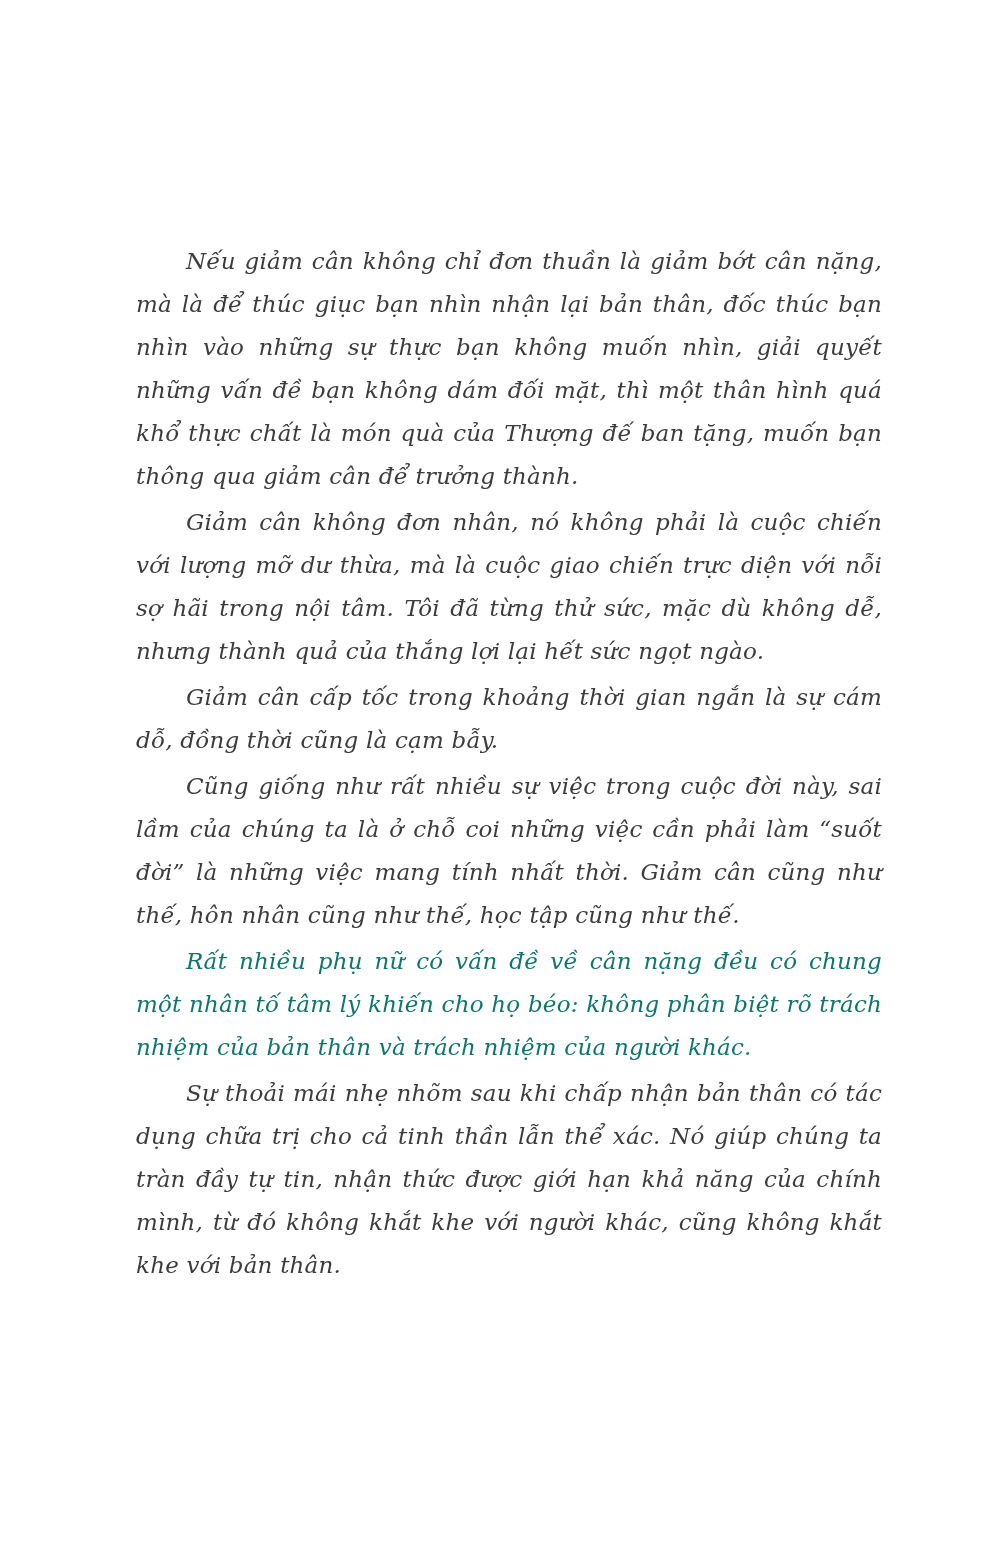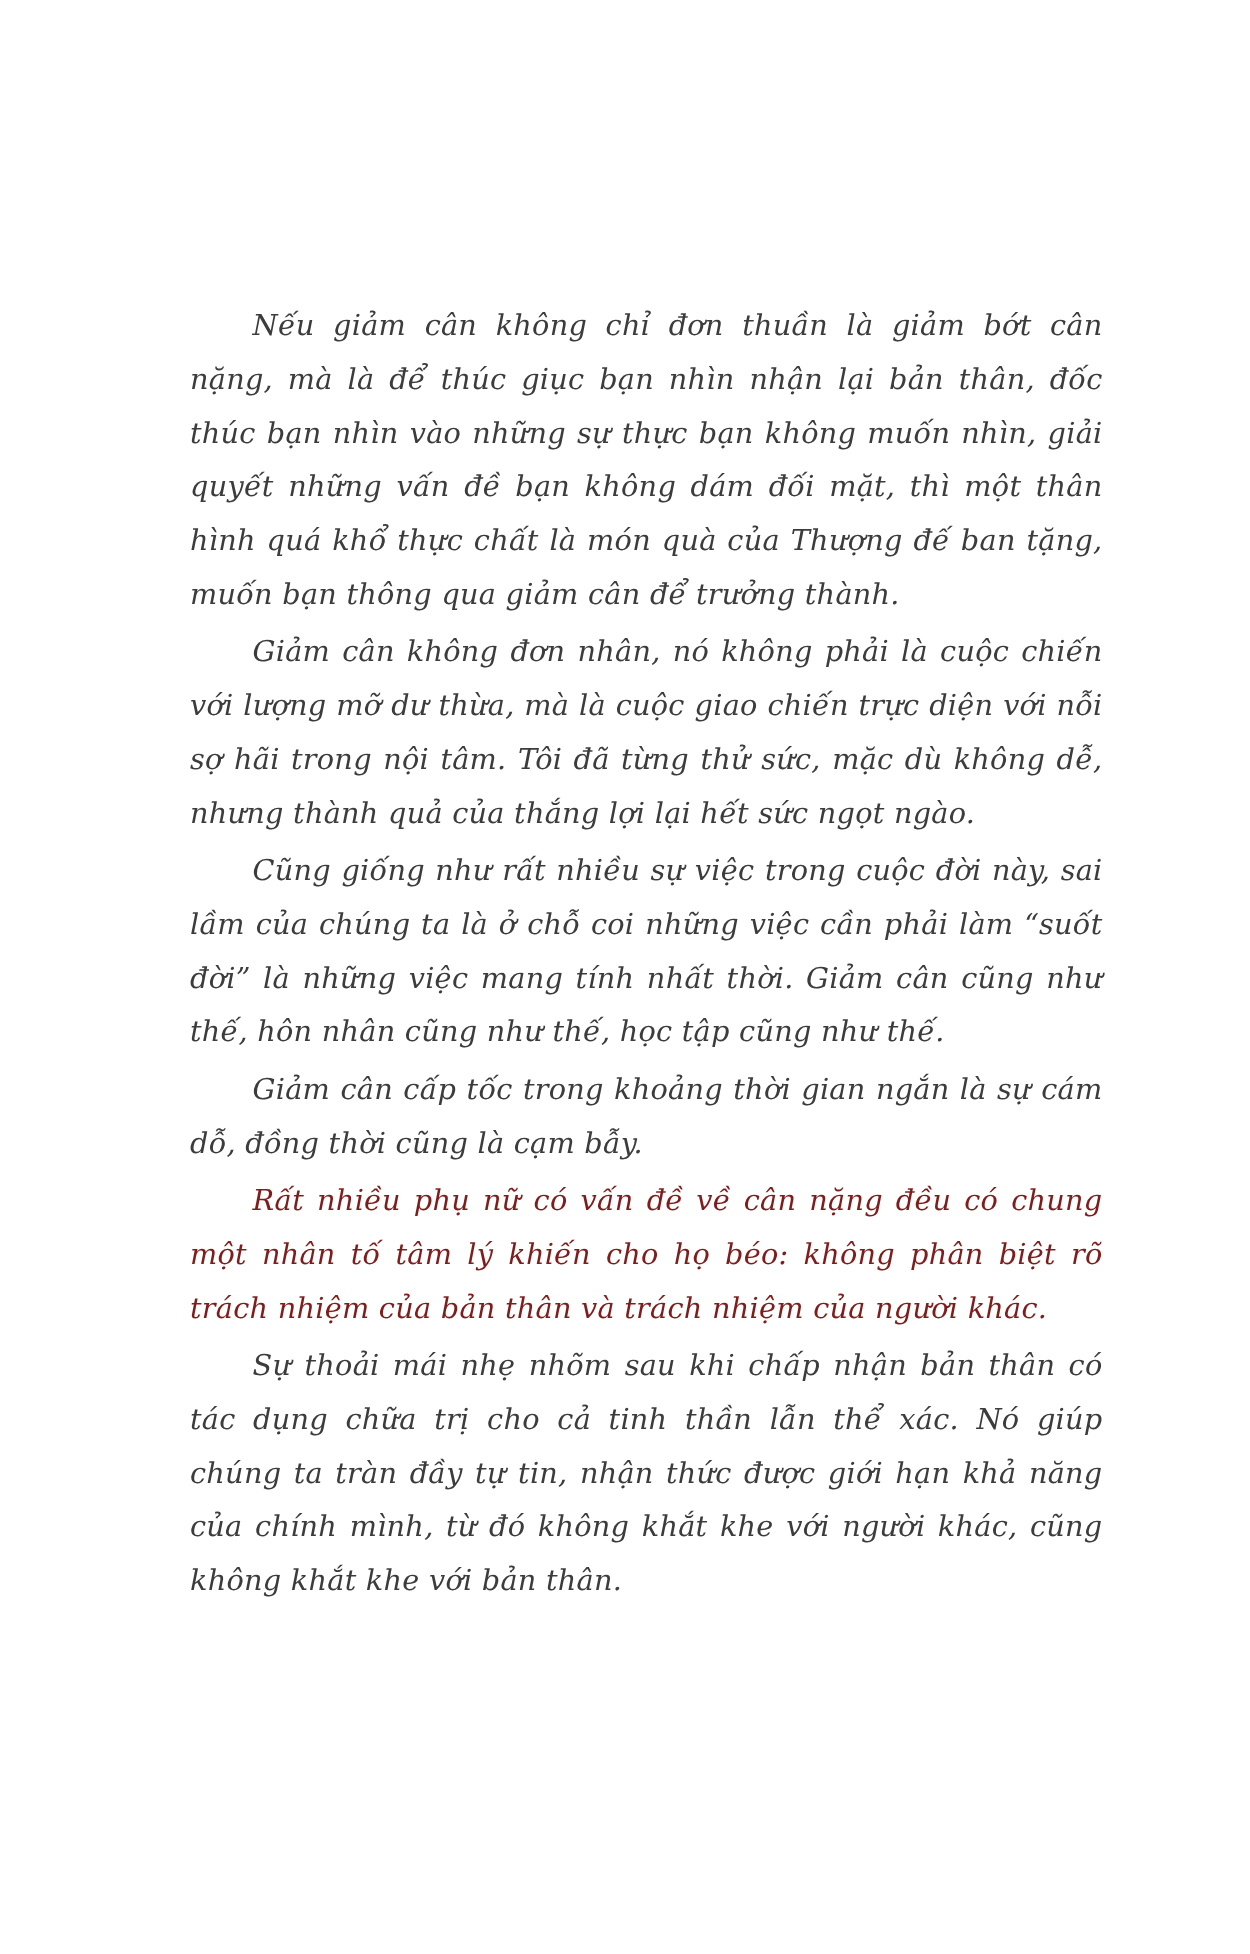--- a/index.html
+++ b/index.html
@@ -18,29 +18,29 @@
     overflow: hidden;
   }
   .text-block p {
     font-family: "DejaVu Serif", "Liberation Serif", serif;
     font-style: italic;
     font-size: 23px;
     line-height: 43px;
     color: #3c3c3c;
     text-align: justify;
     text-indent: 50px;
-    margin: 0 0 3px 16px;
+    margin: 0 0 3px 0;
     letter-spacing: 0.2px;
   }
 </style>
 </head>
 <body style="background: rgb(255, 255, 255);">
 
 <div class="page">
   <div class="text-block">
     <p style="color: rgb(60, 60, 60);">Nếu giảm cân không chỉ đơn thuần là giảm bớt cân nặng, mà là để thúc giục bạn nhìn nhận lại bản thân, đốc thúc bạn nhìn vào những sự thực bạn không muốn nhìn, giải quyết những vấn đề bạn không dám đối mặt, thì một thân hình quá khổ thực chất là món quà của Thượng đế ban tặng, muốn bạn thông qua giảm cân để trưởng thành.</p>
     <p style="color: rgb(60, 60, 60);">Giảm cân không đơn nhân, nó không phải là cuộc chiến với lượng mỡ dư thừa, mà là cuộc giao chiến trực diện với nỗi sợ hãi trong nội tâm. Tôi đã từng thử sức, mặc dù không dễ, nhưng thành quả của thắng lợi lại hết sức ngọt ngào.</p>
+    <p style="color: rgb(60, 60, 60);">Giảm cân cấp tốc trong khoảng thời gian ngắn là sự cám dỗ, đồng thời cũng là cạm bẫy.</p>
     <p style="color: rgb(60, 60, 60);">Cũng giống như rất nhiều sự việc trong cuộc đời này, sai lầm của chúng ta là ở chỗ coi những việc cần phải làm “suốt đời” là những việc mang tính nhất thời. Giảm cân cũng như thế, hôn nhân cũng như thế, học tập cũng như thế.</p>
-    <p style="color: rgb(60, 60, 60);">Giảm cân cấp tốc trong khoảng thời gian ngắn là sự cám dỗ, đồng thời cũng là cạm bẫy.</p>
-    <p style="color: #7f1d1d;">Rất nhiều phụ nữ có vấn đề về cân nặng đều có chung một nhân tố tâm lý khiến cho họ béo: không phân biệt rõ trách nhiệm của bản thân và trách nhiệm của người khác.</p>
+    <p style="color: #0f766e;">Rất nhiều phụ nữ có vấn đề về cân nặng đều có chung một nhân tố tâm lý khiến cho họ béo: không phân biệt rõ trách nhiệm của bản thân và trách nhiệm của người khác.</p>
     <p style="color: rgb(60, 60, 60);">Sự thoải mái nhẹ nhõm sau khi chấp nhận bản thân có tác dụng chữa trị cho cả tinh thần lẫn thể xác. Nó giúp chúng ta tràn đầy tự tin, nhận thức được giới hạn khả năng của chính mình, từ đó không khắt khe với người khác, cũng không khắt khe với bản thân.</p>
   </div>
 </div>
 
 </body></html>

